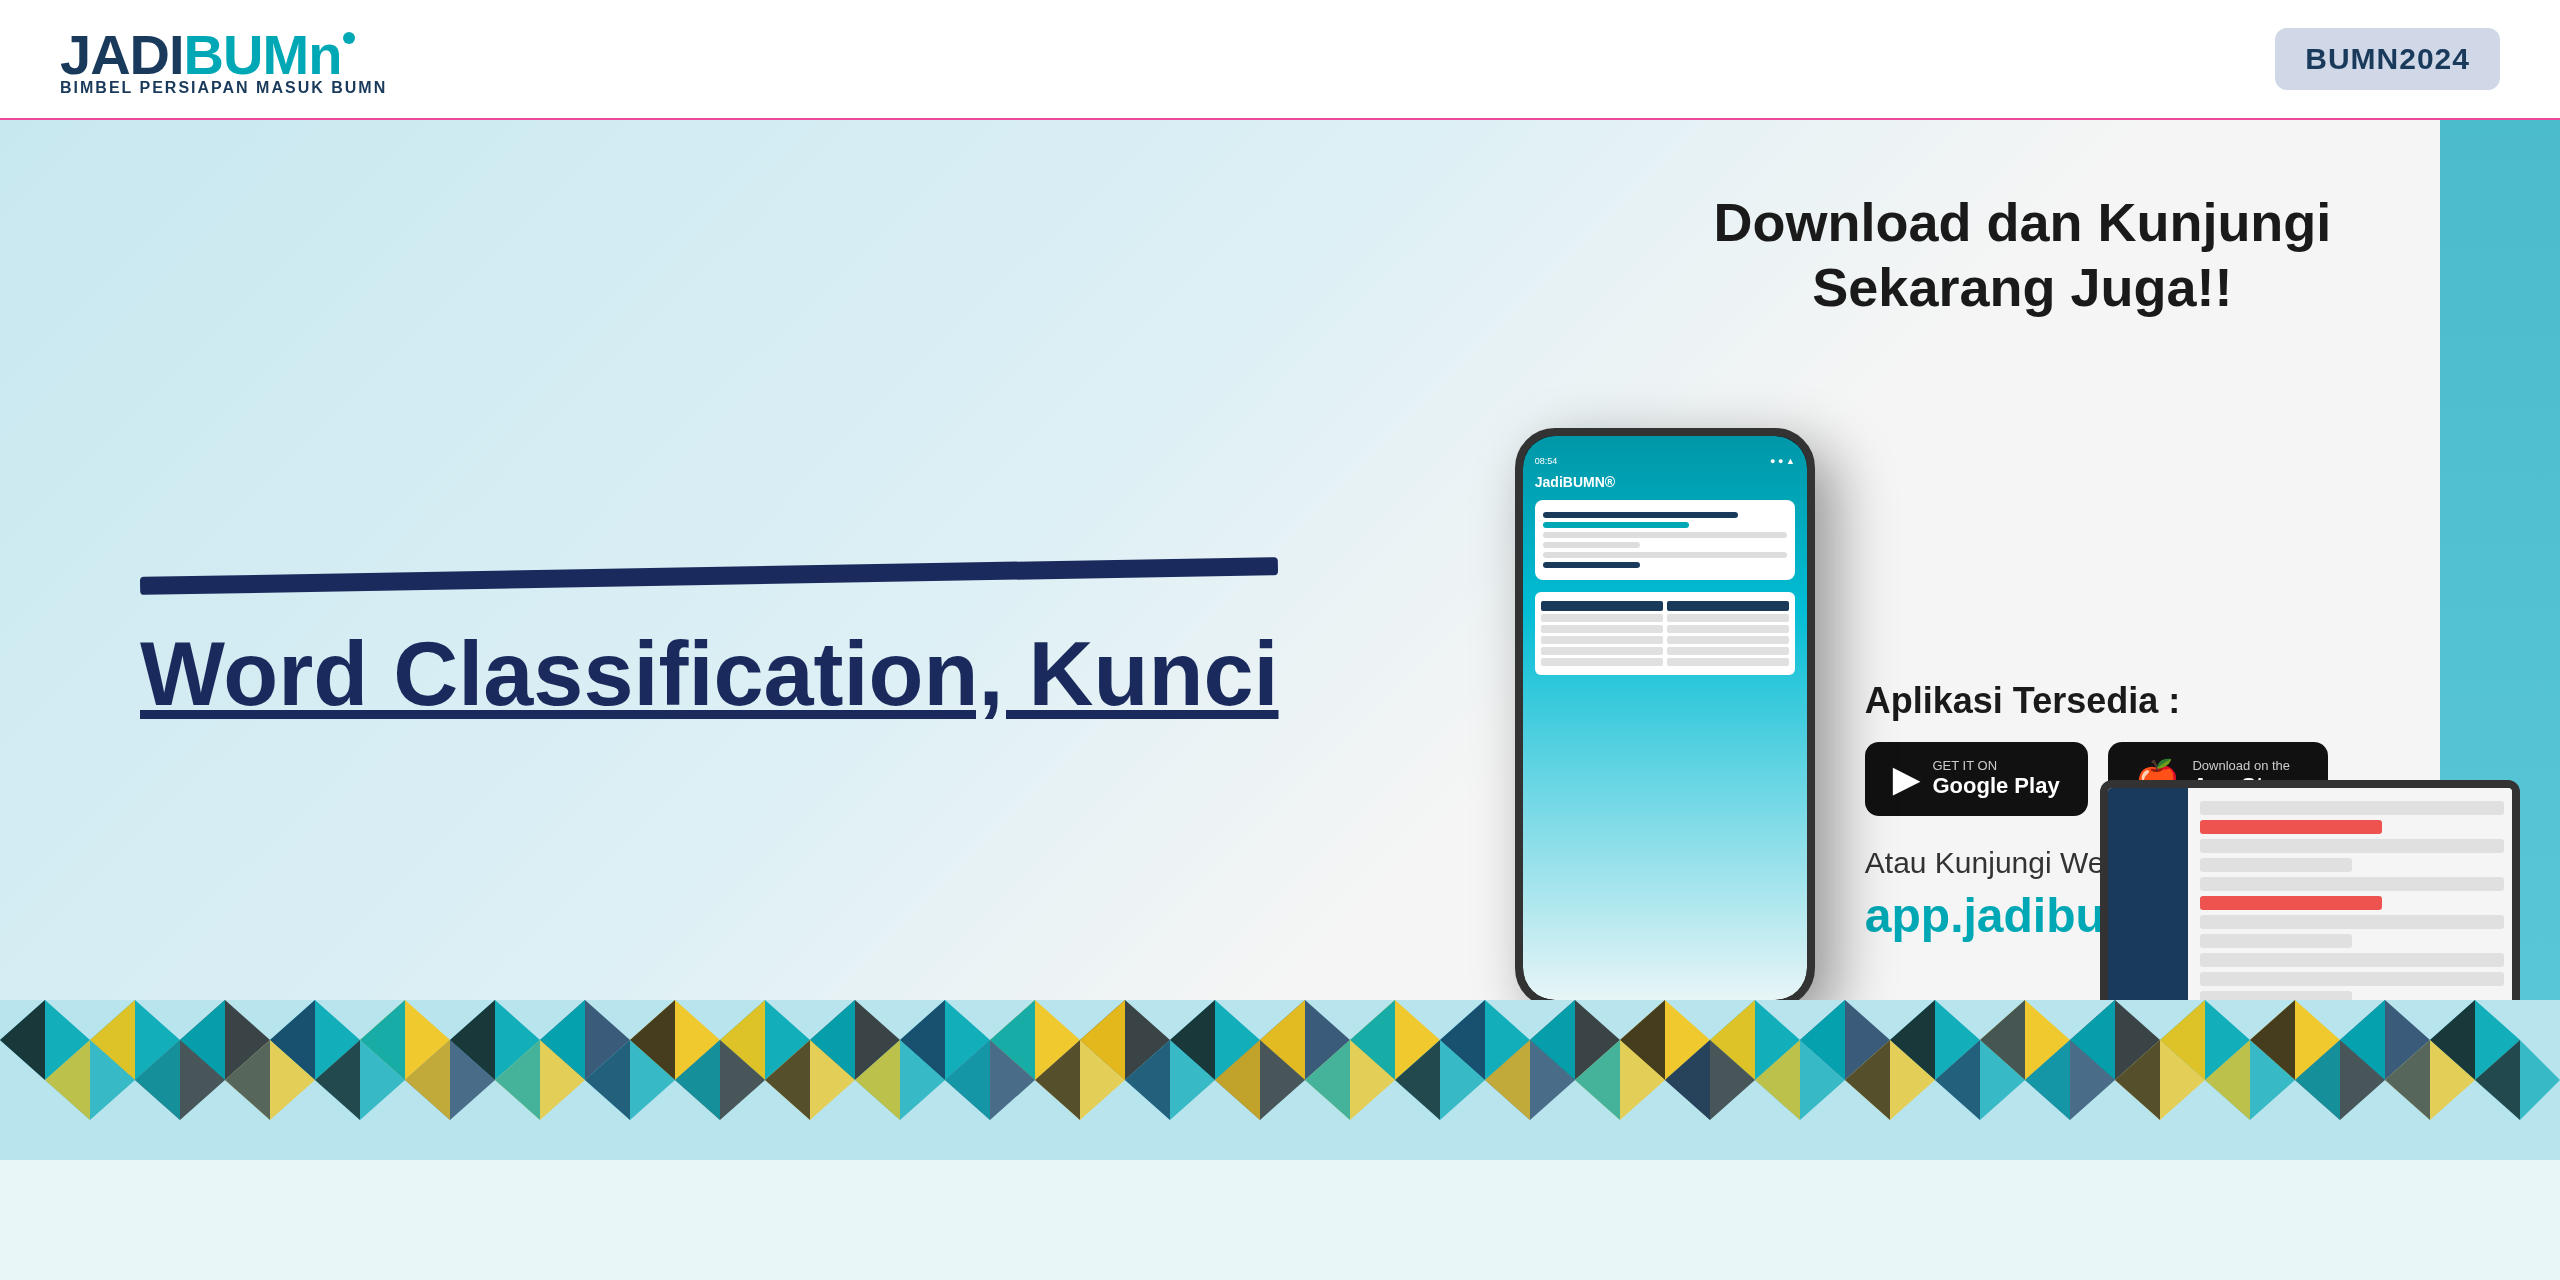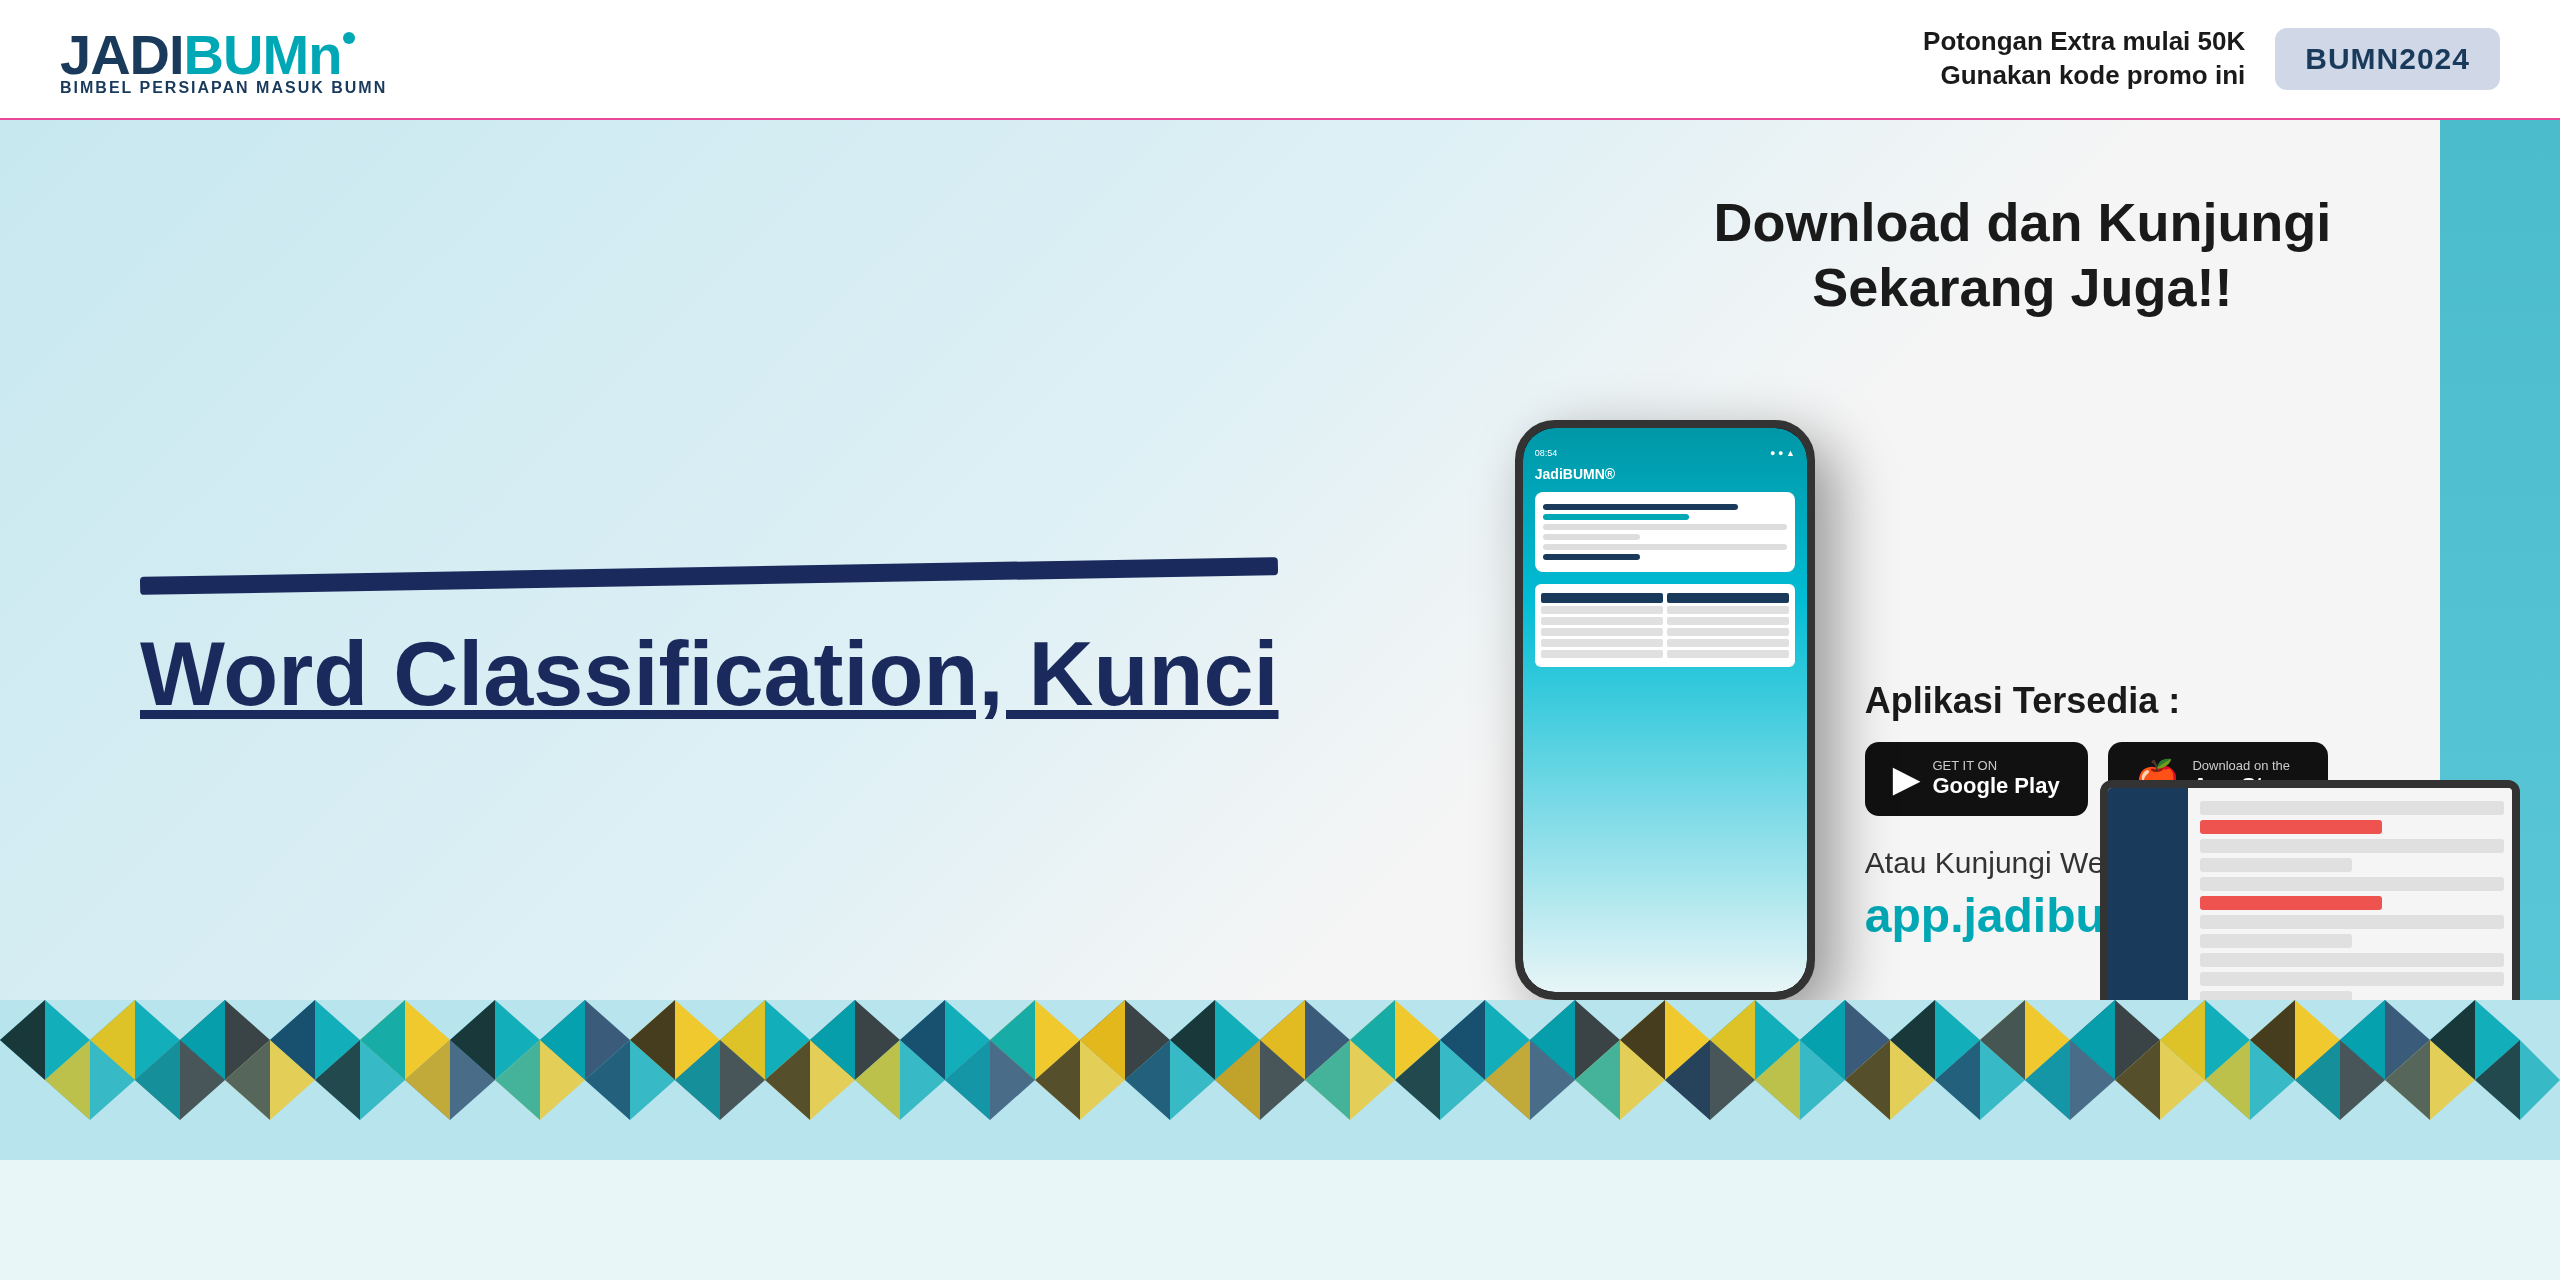--- a/index.html
+++ b/index.html
@@ -163,21 +163,21 @@
       color: #1a1a1a;
       line-height: 1.2;
       margin-bottom: 40px;
       text-align: center;
       width: 100%;
     }
 
     
     .phone-area {
       position: absolute;
-      bottom: 120px;
+      bottom: 112px;
       left: 30px;
       width: 340px;
       height: 620px;
     }
 
     .phone-mockup {
       width: 300px;
       height: 580px;
       background: #111;
       border-radius: 40px;
@@ -415,24 +415,20 @@
     <div class="logo-text">
       <span class="logo-jadi">JADI</span>
       <span class="logo-bumn">
         <span>BUMn</span><span class="logo-dot"></span>
       </span>
     </div>
     <div class="logo-tagline">BIMBEL PERSIAPAN MASUK BUMN</div>
   </div>
 
   <div class="header-promo">
-    <div class="promo-text">
-      <div>Potongan Extra mulai 50K</div>
-      <div>Gunakan kode promo ini</div>
-    </div>
     <div class="promo-code">BUMN2024</div>
   </div>
 </div>
 
 <div class="main-area">
   <div class="right-teal-panel"></div>
 
   <div class="banner-content">
 
     <div class="left-section">

